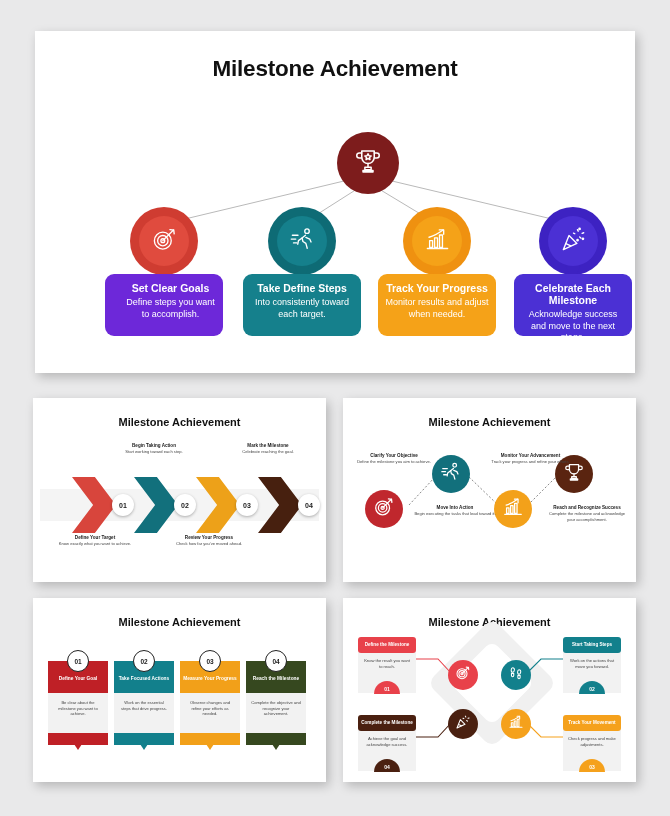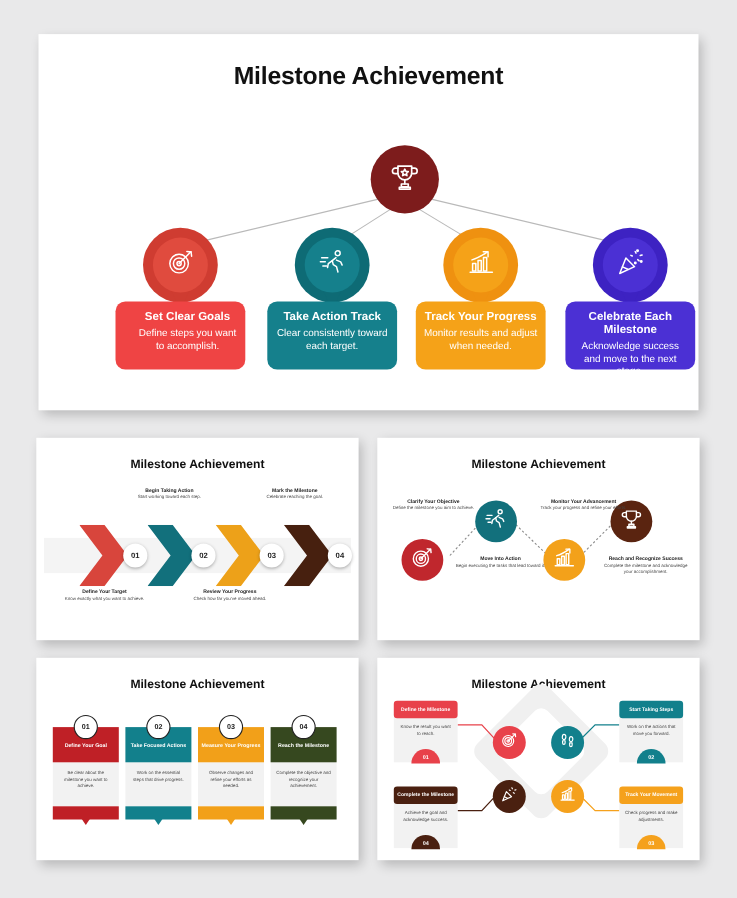--- a/index.html
+++ b/index.html
@@ -283,27 +283,27 @@
             <path d="M17.5 9.8l1.2 1"></path>
               <path d="M13.2 6.9l-1.2-.6"></path>
             <circle cx="20.4" cy="11.4" r=".6" fill="#fff"></circle>
             <circle cx="15.6" cy="12.6" r=".6" fill="#fff"></circle>
             <circle cx="17.4" cy="2.6" r=".6" fill="#fff"></circle>
           </svg>
         </span>
       </div>
     </div>
 
-    <div class="card" style="left:70px; top:243px; background:#ef4444;padding-left:20px;">
+    <div class="card" style="left:70px; top:243px; background:#6d28d9;padding-left:20px;">
       <div class="h">Set Clear Goals</div>
       <div class="d">Define steps you want to accomplish.</div>
     </div>
     <div class="card" style="left:208px; top:243px; background:#15808c;">
-      <div class="h">Take Action Track</div>
-      <div class="d">Clear consistently toward each target.</div>
+      <div class="h">Take Define Steps</div>
+      <div class="d">Into consistently toward each target.</div>
     </div>
     <div class="card" style="left:479px; top:243px; background:#4b30d4;">
       <div class="h">Celebrate Each Milestone</div>
       <div class="d">Acknowledge success and move to the next stage.</div>
     </div>
     <div class="card" style="left:343px; top:243px; background:#f5a218;">
       <div class="h">Track Your Progress</div>
       <div class="d">Monitor results and adjust when needed.</div>
     </div>
   </div>

